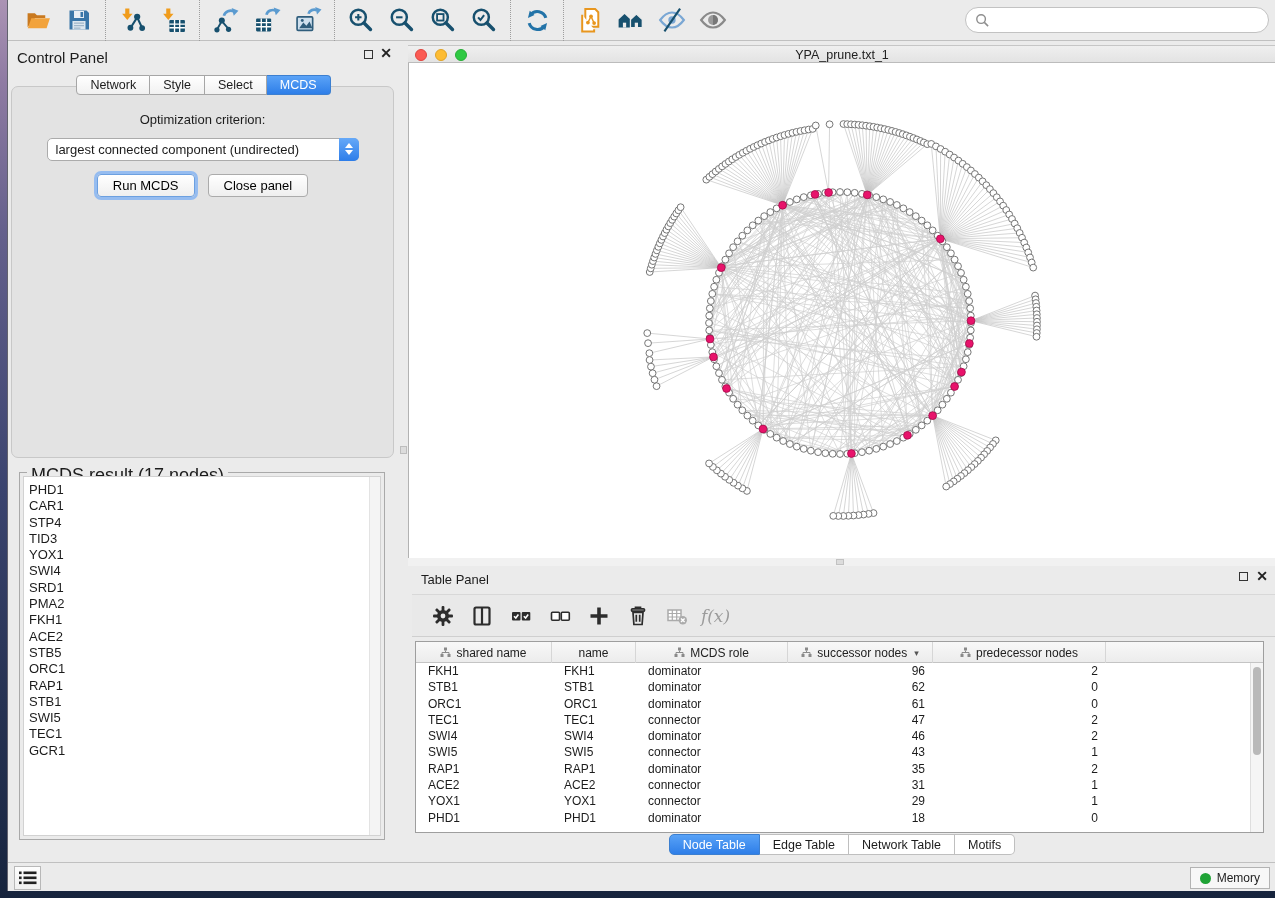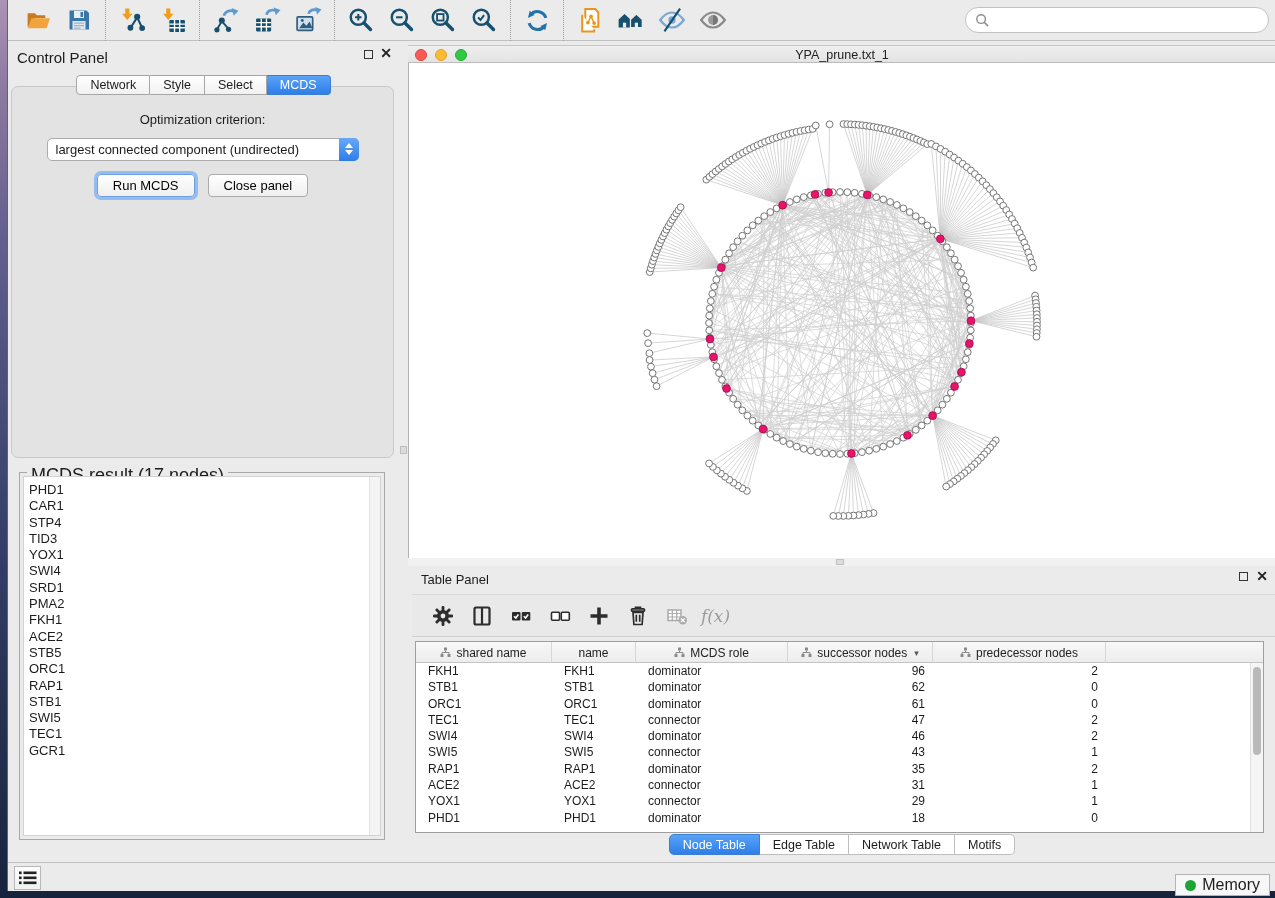--- a/index.html
+++ b/index.html
@@ -74,21 +74,21 @@
   .tthumb{position:absolute;left:2px;top:4px;width:8px;height:88px;background:#b9b9b9;border-radius:5px;}
   .tp-tabs{position:absolute;left:0;right:0;top:268px;display:flex;justify-content:center;}
   .btab{height:21px;line-height:20px;padding:0 13px;font-size:12.5px;background:#fff;border:1px solid #bfbfbf;border-left:none;cursor:default;}
   .btab:first-child{border-left:1px solid #bfbfbf;border-radius:5px 0 0 5px;}
   .btab:last-child{border-radius:0 5px 5px 0;}
   .btab.active{background:linear-gradient(#58a2f7,#2e7ee8);color:#fff;border-color:#3c7fd0;}
 
   
   .statusbar{position:absolute;left:0;top:862px;width:100%;height:29px;background:#ebebeb;border-top:1px solid #c0c0c0;}
   .listbtn{position:absolute;left:6px;top:3px;width:27px;height:24px;background:linear-gradient(#fdfdfd,#f0f0f0);border:1px solid #b8b8b8;display:flex;align-items:center;justify-content:center;}
-  .membtn{position:absolute;right:5px;top:4px;height:22px;padding:0 9px;background:#f7f7f7;border:1px solid #b3b3b3;display:flex;align-items:center;gap:6px;font-size:16px;margin-top:7px;}
+  .membtn{position:absolute;right:5px;top:4px;height:22px;padding:0 9px;background:#f7f7f7;border:1px solid #b3b3b3;display:flex;align-items:center;gap:6px;font-size:12px;}
   .memdot{width:11px;height:11px;border-radius:50%;background:#1fa336;}
 </style>
 </head>
 <body>
 
 <div class="desktop">
 <div class="app">
 
   <div class="toolbar">
     <div class="tbgroup">

